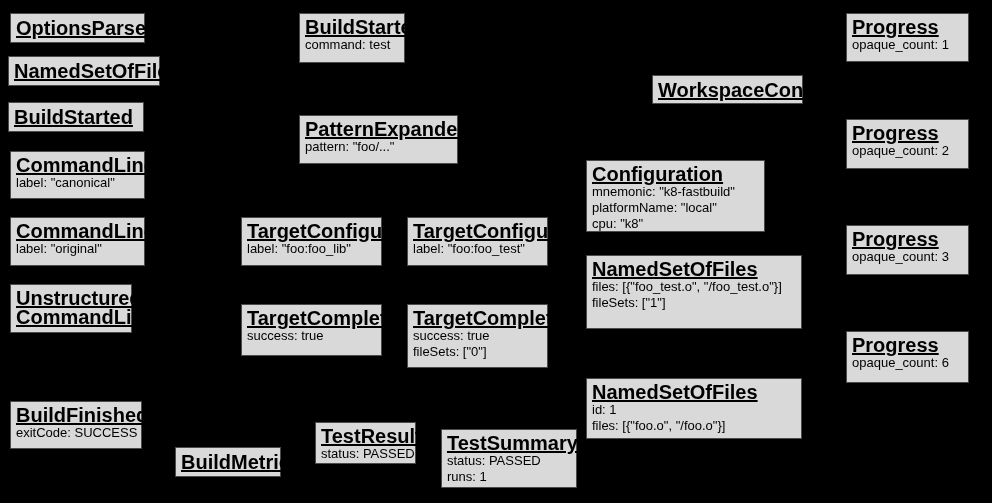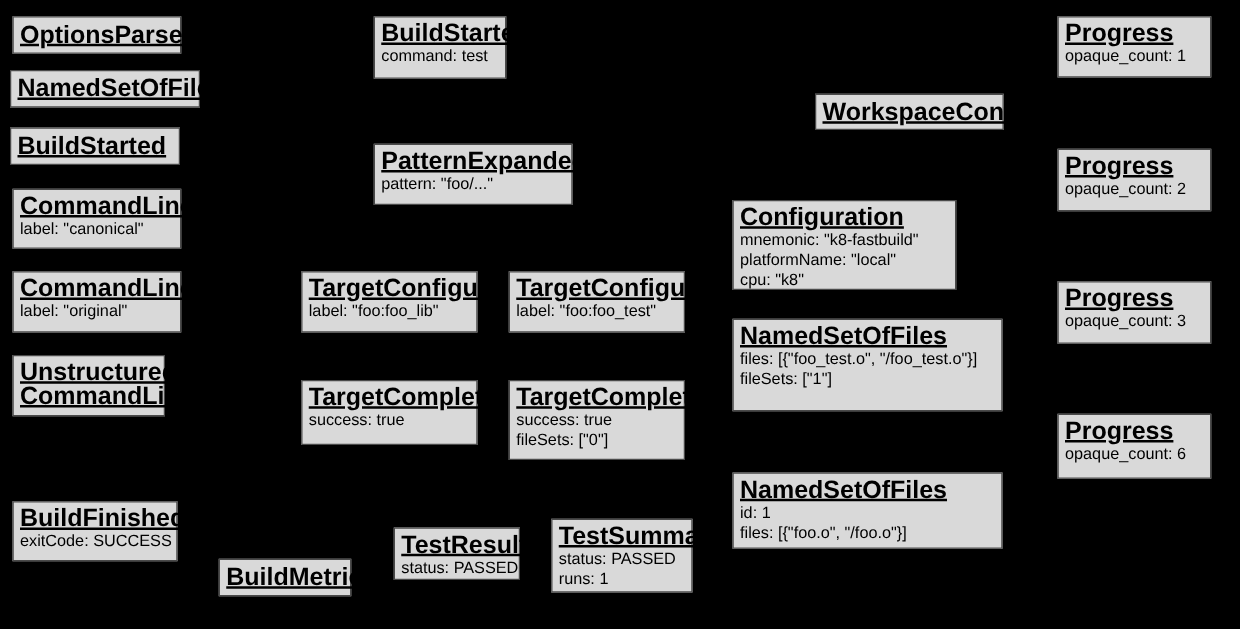--- a/index.html
+++ b/index.html
@@ -115,21 +115,21 @@
     <div class="title">TargetComplete</div>
     <div class="line">success: true</div>
     <div class="line">fileSets: ["0"]</div>
   </div>
 
   <div class="box" style="left:315px;top:422px;width:101px;height:42px;">
     <div class="title">TestResult</div>
     <div class="line">status: PASSED</div>
   </div>
 
-  <div class="box" style="left:441px;top:415px;width:113px;height:59px;">
+  <div class="box" style="left:441px;top:429px;width:136px;height:59px;">
     <div class="title">TestSummary</div>
     <div class="line">status: PASSED</div>
     <div class="line">runs: 1</div>
   </div>
 
   <div class="box title-only" style="left:652px;top:75px;width:151px;height:29px;">
     <div class="title">WorkspaceConfig</div>
   </div>
 
   <div class="box" style="left:586px;top:160px;width:179px;height:72px;">

